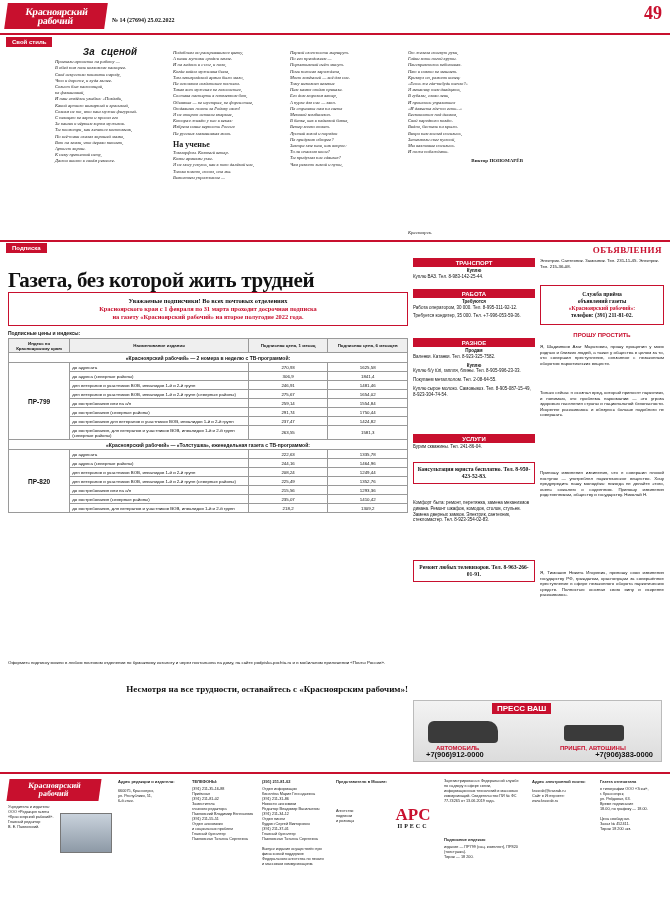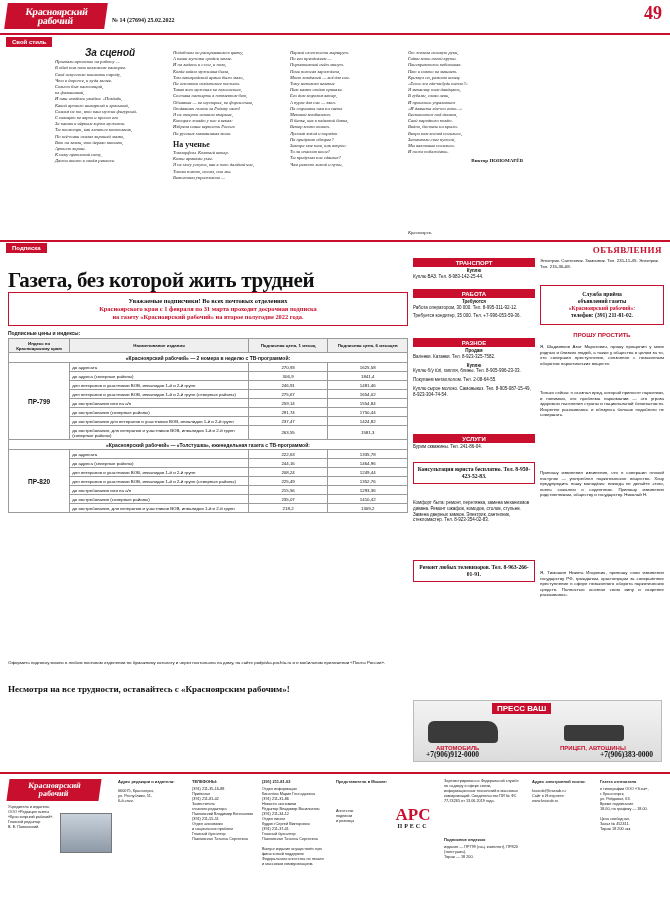--- a/index.html
+++ b/index.html
@@ -38,21 +38,21 @@
   
   .tag {
     position:absolute; background:#c8102e; color:#fff;
     font-weight:bold; font-size:6px; padding:2px 6px;
     font-family:"Liberation Sans", sans-serif;
   }
 
   
   .poem-title {
     text-align:center; font-weight:bold; font-size:10px;
-    font-family:Liberation Sans, sans-serif; margin-bottom:3px;
+    font-family:Liberation Mono, monospace; margin-bottom:3px;
   }
   .poem-col { position:absolute; font-size:4.6px; line-height:6.2px; font-style:italic; color:#1a1a1a; }
   .poem-col p { margin:0; }
   .sign { text-align:right; font-weight:bold; font-style:normal; font-size:5px; margin-top:3px; }
   .subtitle-ctr { text-align:left; font-weight:bold; font-size:8px; margin:5px 0 2px; font-style:normal; }
 
   
   .headline {
     position:absolute; left:8px; top:268px; width:400px;
     font-weight:bold; font-size:21px; letter-spacing:-0.3px; color:#111;
@@ -77,21 +77,21 @@
   table.rates td.num { text-align:center; }
   td.grp { text-align:center; font-weight:bold; font-size:6.5px; }
   td.ed { font-weight:bold; text-align:center; font-size:5px; }
   td.ind { padding-left:8px; }
 
   .table-note {
     position:absolute; left:8px; top:660px; width:400px;
     font-size:4.4px; line-height:6px; font-family:"Liberation Sans", sans-serif;
   }
   .closing {
-    position:absolute; left:8px; top:684px; width:400px; text-align:left;
+    position:absolute; left:8px; top:684px; width:400px; text-align:right;
     font-weight:bold; font-size:9px; color:#111;
   }
 
   
   .ads-head {
     position:absolute; left:413px; top:245px; width:249px; text-align:right;
     font-weight:bold; font-size:9px; color:#c8102e; letter-spacing:0.5px;
   }
   .cat-bar {
     position:absolute; background:#c8102e; color:#fff; text-align:center;
@@ -104,21 +104,21 @@
   .col3 { position:absolute; left:540px; width:124px; font-size:4.4px; line-height:5.6px; font-family:"Liberation Sans", sans-serif; }
 
   
   .carad {
     position:absolute; left:413px; top:700px; width:249px; height:62px;
     background:linear-gradient(#f3f3f3,#dcdcdc); border:1px solid #bbb; overflow:hidden;
   }
   .carad .kupl { position:absolute; left:78px; top:2px; background:#c8102e; color:#fff;
     font-weight:bold; font-size:8px; padding:1px 5px; font-family:"Liberation Sans", sans-serif; }
   .carad .lbl { position:absolute; font-weight:bold; font-size:6px; color:#c8102e; font-family:"Liberation Sans", sans-serif; }
-  .carad .phone { position:absolute; bottom:2px; font-weight:bold; font-size:7.5px; color:#111; font-family:Liberation Serif, serif; }
+  .carad .phone { position:absolute; bottom:2px; font-weight:bold; font-size:7.5px; color:#111; font-family:Liberation Sans, sans-serif; }
   .car-shape { position:absolute; background:#3a3a3a; border-radius:6px 10px 4px 4px; }
 
   
   .footer { position:absolute; left:0; top:775px; width:670px; height:125px; background:#fff; }
   .foot-logo {
     position:absolute; left:8px; top:4px; width:92px; height:22px; background:#c8102e; color:#fff;
     display:flex; align-items:center; justify-content:center; transform:skewX(-8deg);
     font-weight:bold; font-size:8px; text-align:center; line-height:8px;
   }
   .foot-block { position:absolute; font-size:3.8px; line-height:5px; font-family:"Liberation Sans", sans-serif; color:#222; }

